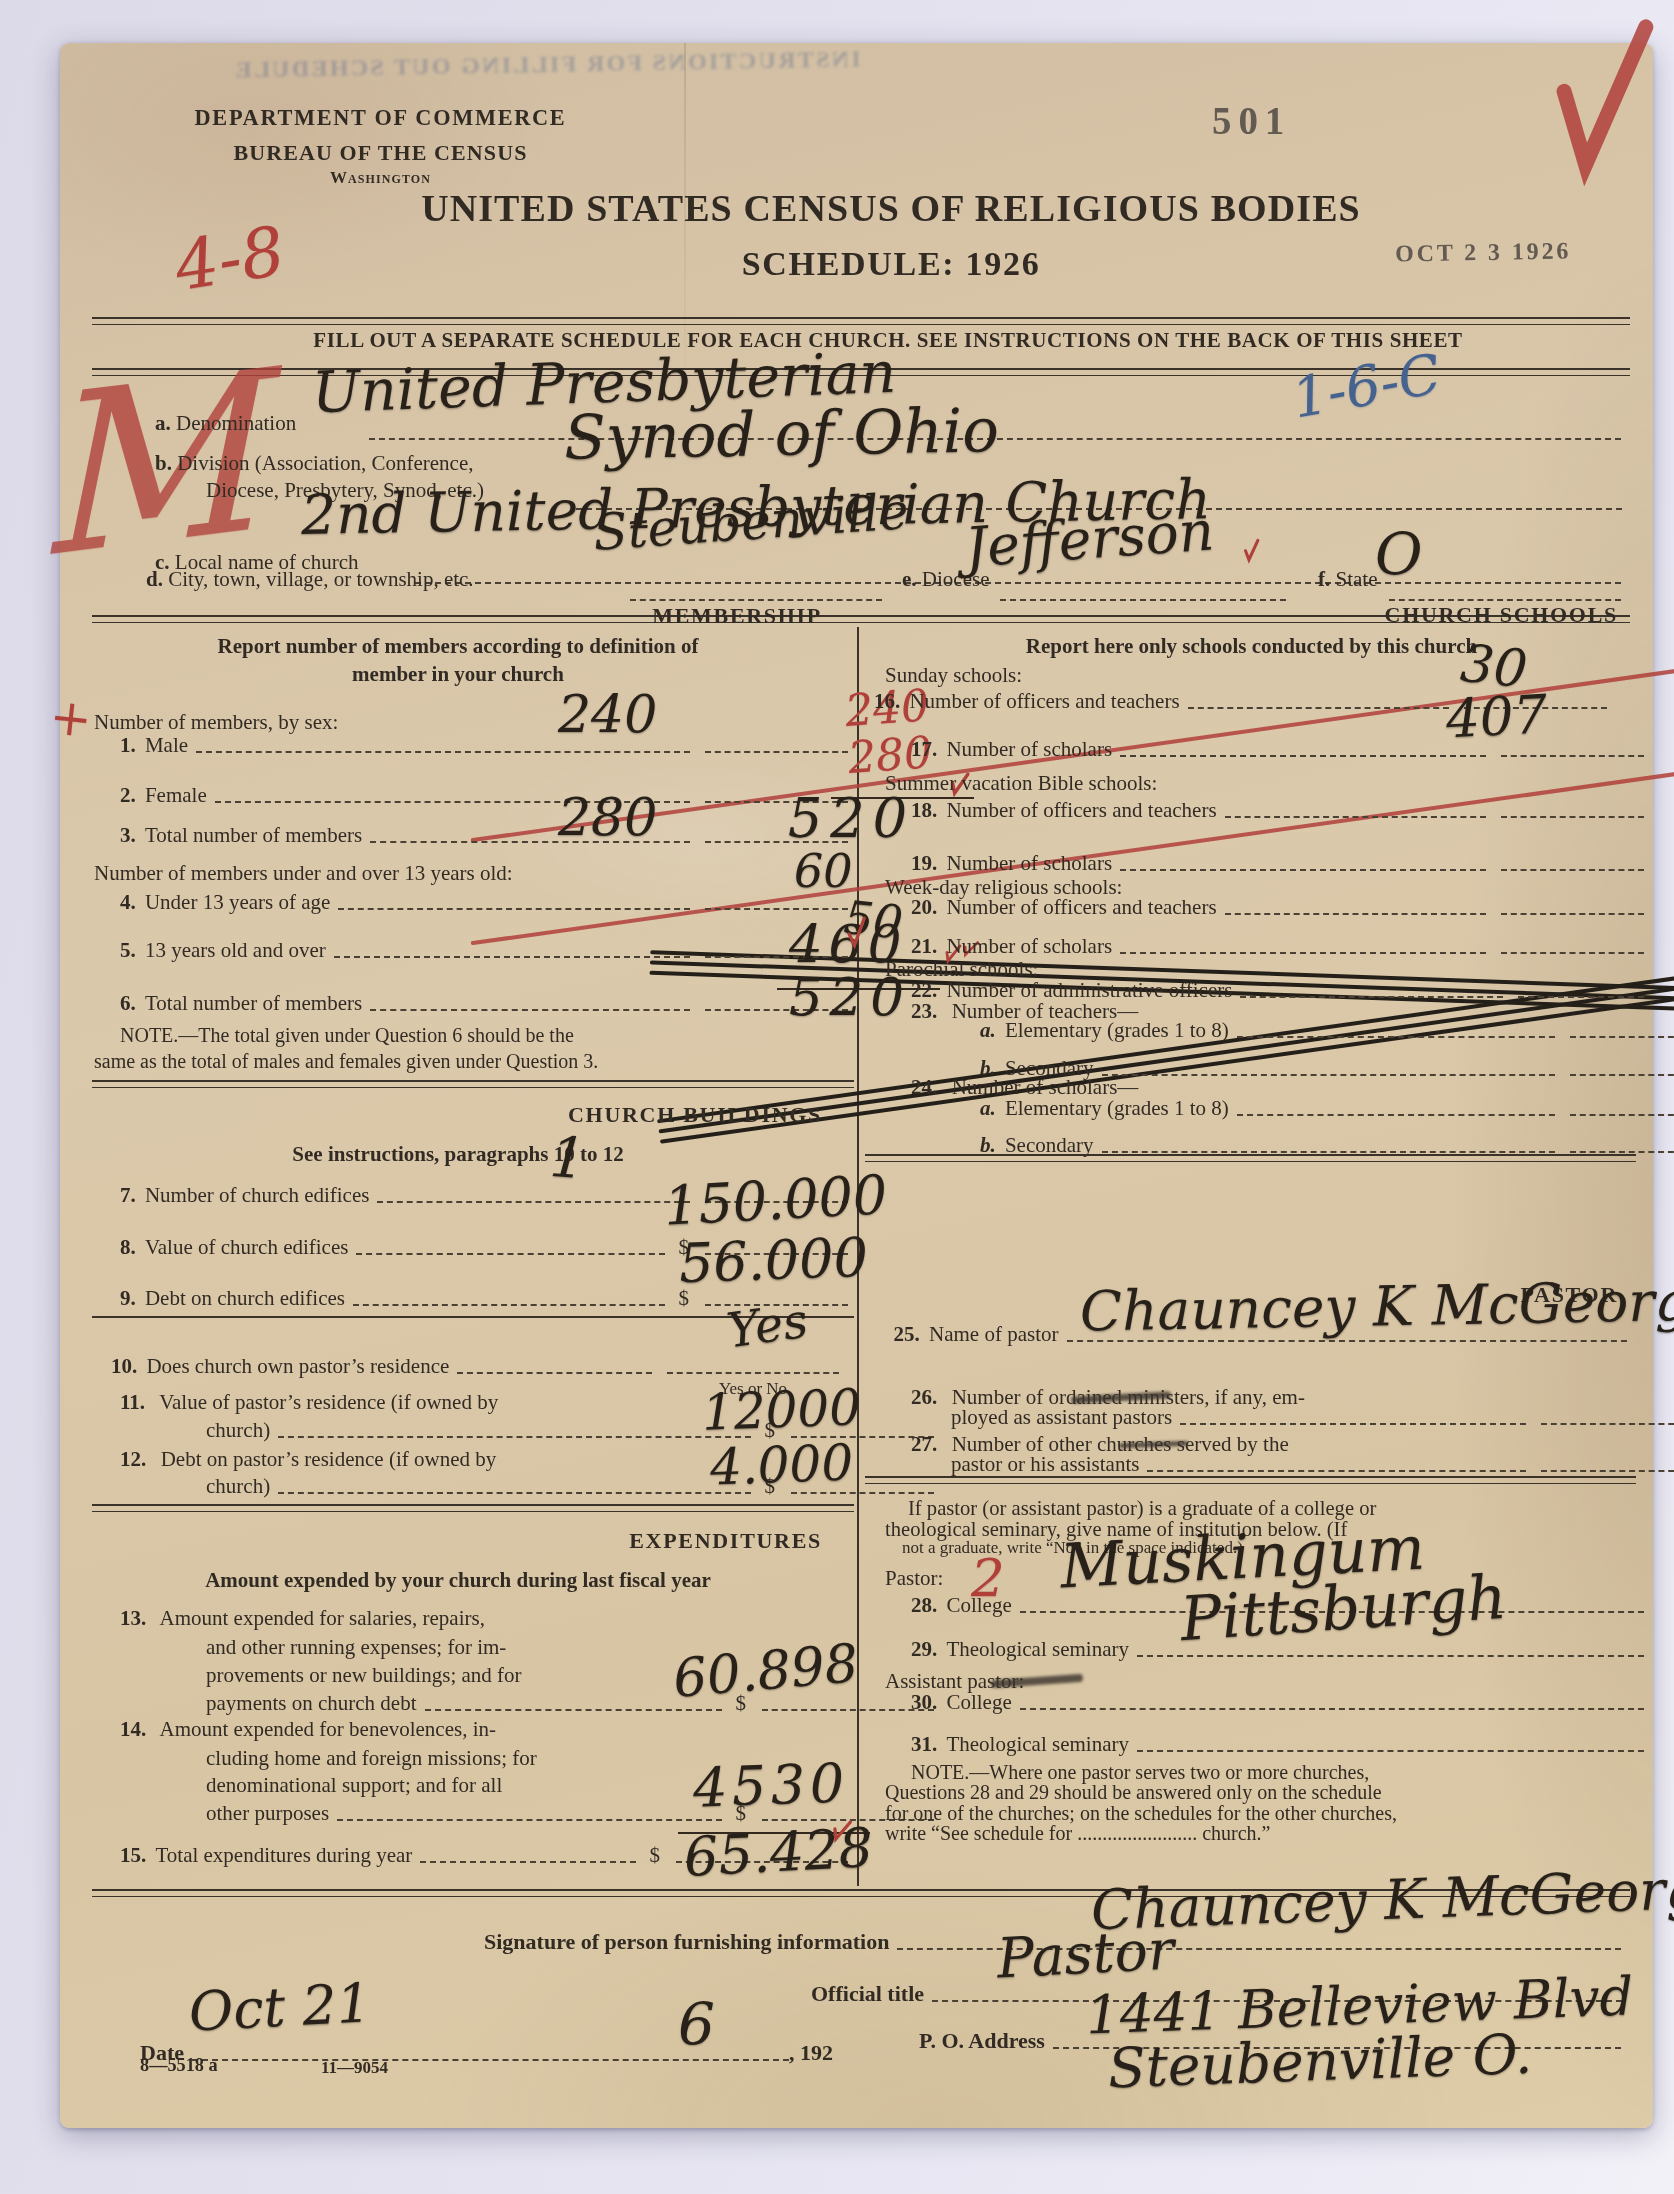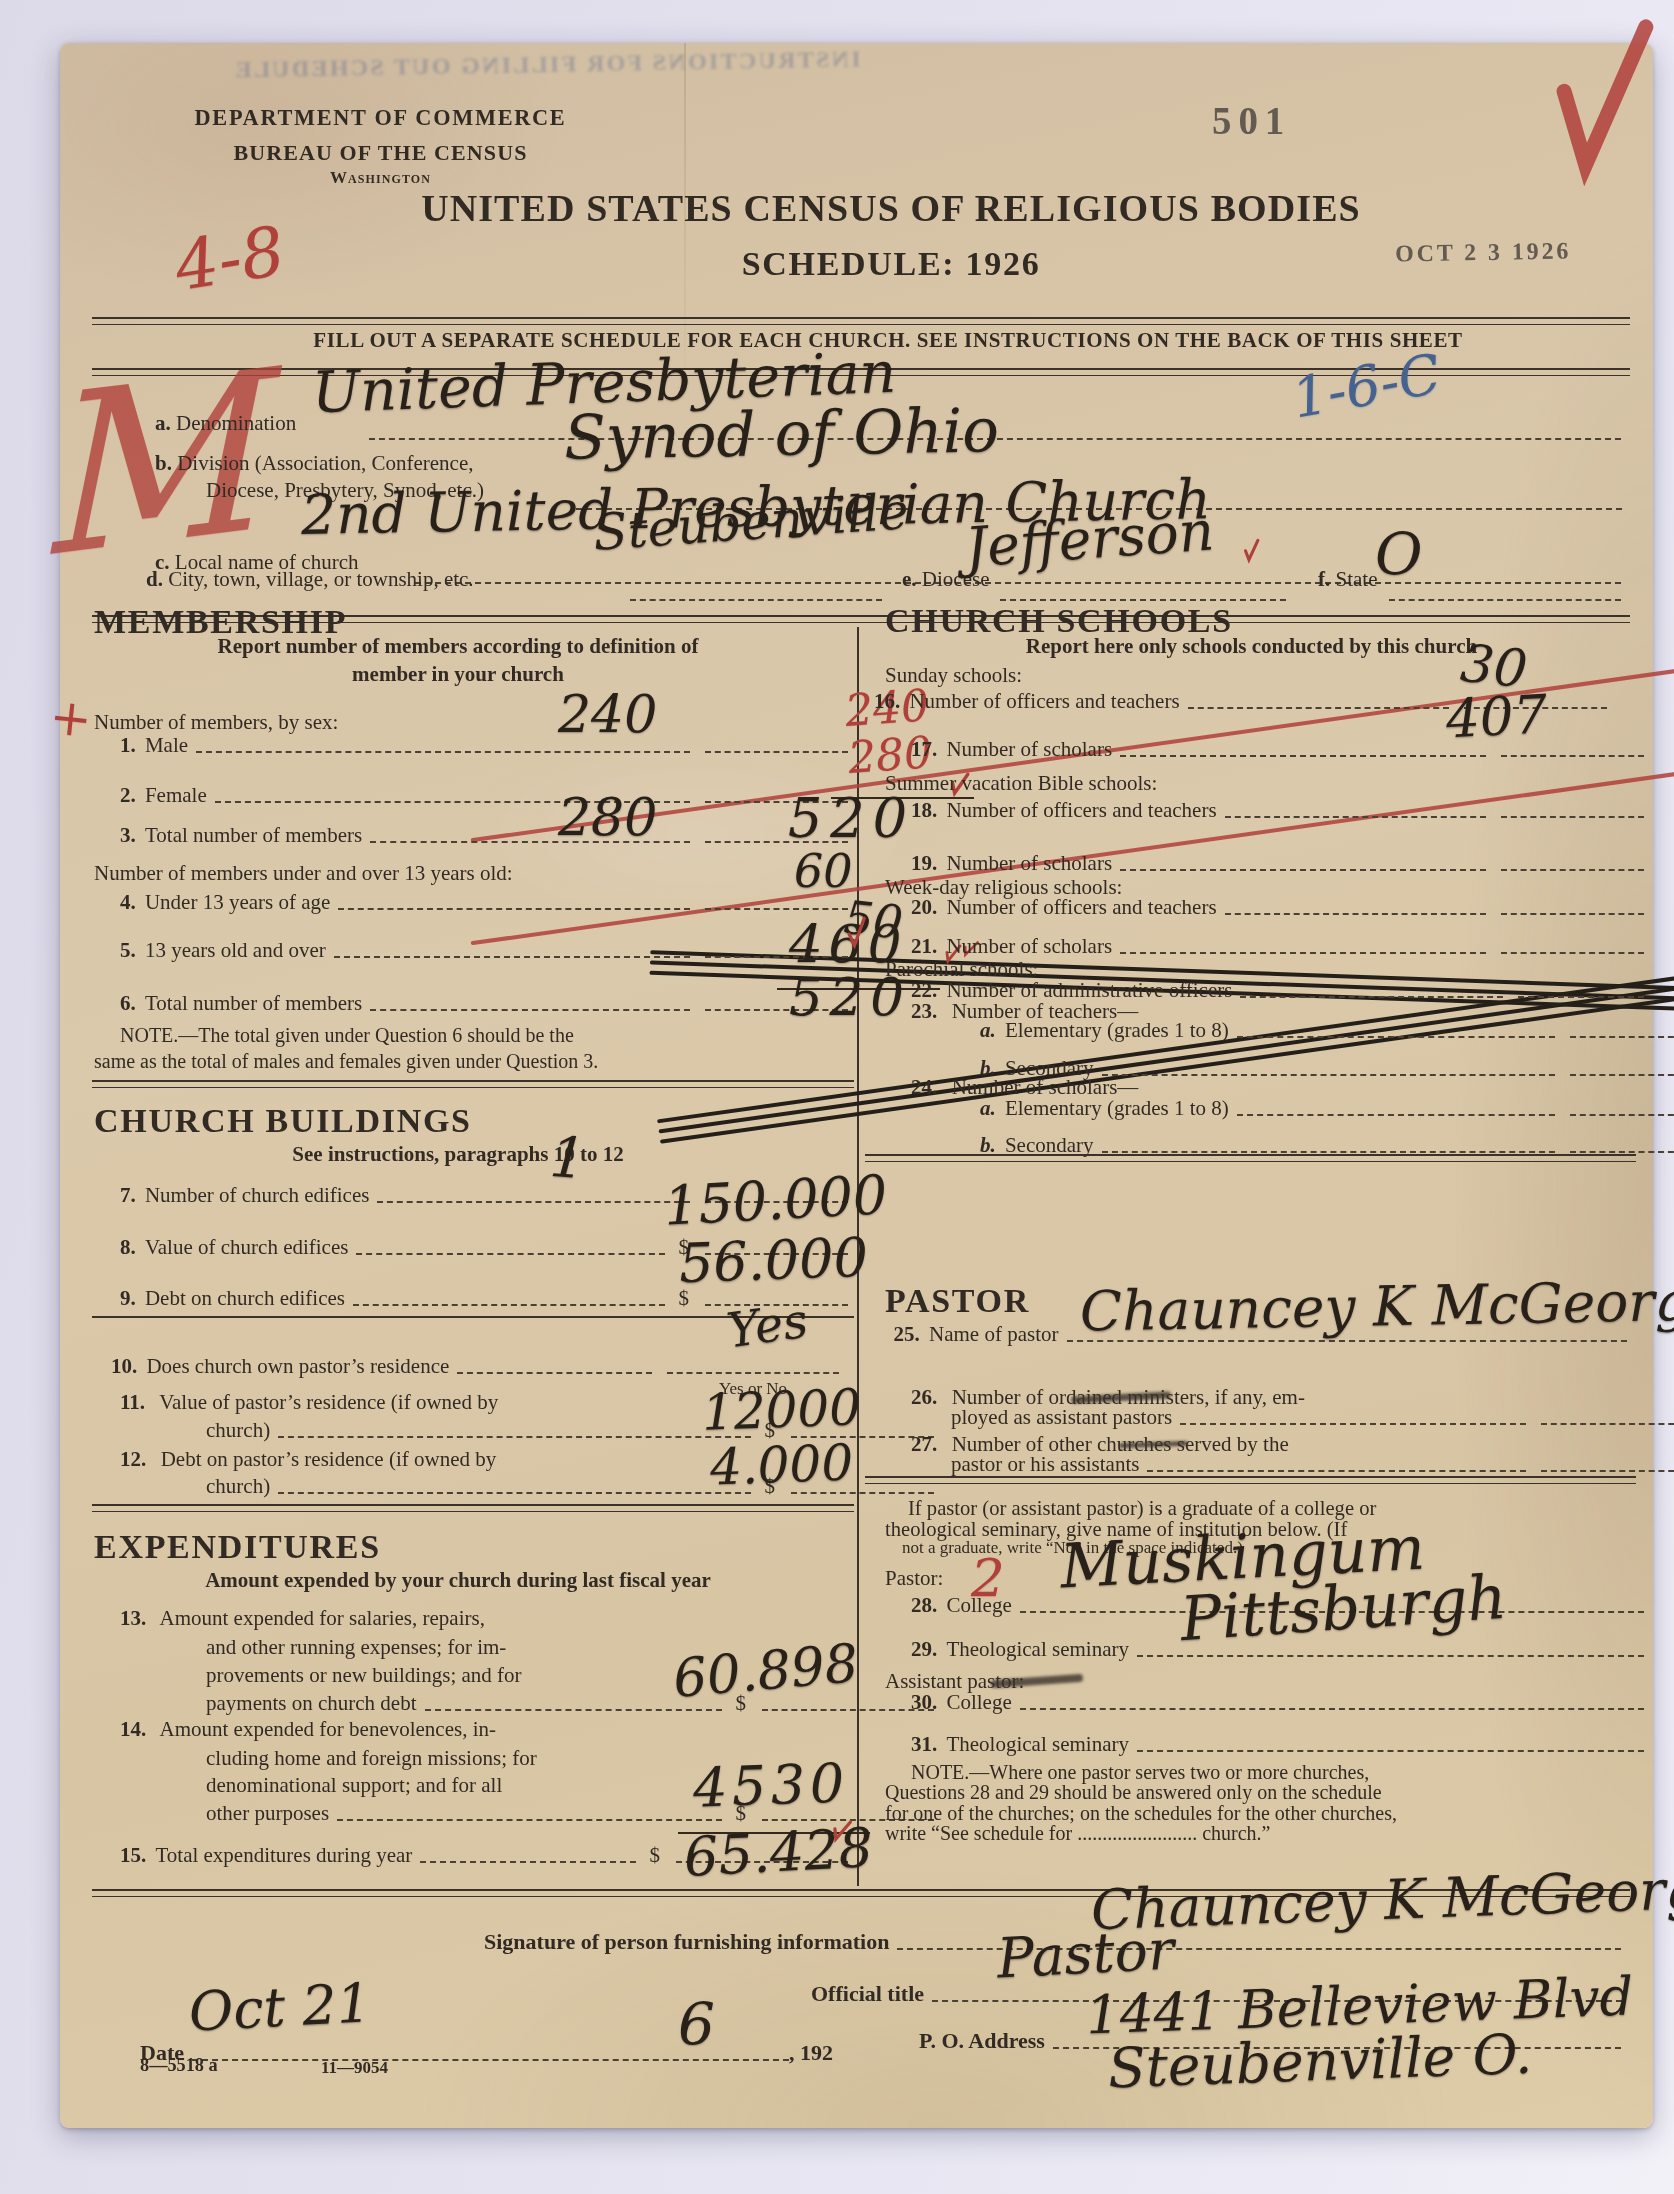--- a/index.html
+++ b/index.html
@@ -23,21 +23,21 @@
       radial-gradient(ellipse 802px 401px at 55% 100%, rgba(120,95,60,.10), transparent 65%),
       radial-gradient(ellipse 401px 172px at 40% 38%, rgba(255,255,255,.10), transparent 60%);
   }
   .crease-v{position:absolute;width:2.3px;background:linear-gradient(to bottom,rgba(95,75,55,.18),rgba(95,75,55,0));}
   .abs{position:absolute;}
   .ghost{
     position:absolute;transform:scaleX(-1) rotate(1deg);color:rgba(88,102,138,.38);
     filter:blur(1.4px);font-weight:bold;letter-spacing:2.3px;white-space:nowrap;
   }
   .ctr{text-align:center;}
-  .sect{position:absolute;font-weight:bold;letter-spacing:1.7px;font-size:34px;text-align:left;}
+  .sect{position:absolute;font-weight:bold;letter-spacing:1.7px;font-size:22px;text-align:right;}
   .subb{position:absolute;font-weight:bold;font-size:21px;text-align:center;}
   .lbl{white-space:nowrap;}
   .b{font-weight:bold;}
   .it{font-style:italic;}
   .sc{font-variant:small-caps;}
   .row{position:absolute;display:flex;align-items:flex-end;white-space:nowrap;}
   .qno{font-weight:bold;margin-right:9.2px;}
   .lead{flex:1;min-width:23px;border-bottom:2.9px dashed #4a4034;margin:0 0 5.2px 8px;}
   .slot{width:143px;border-bottom:2.9px dashed #4a4034;margin:0 0 5.2px 15px;position:relative;}
   .dollar{margin-left:13.7px;margin-right:1.1px;}

